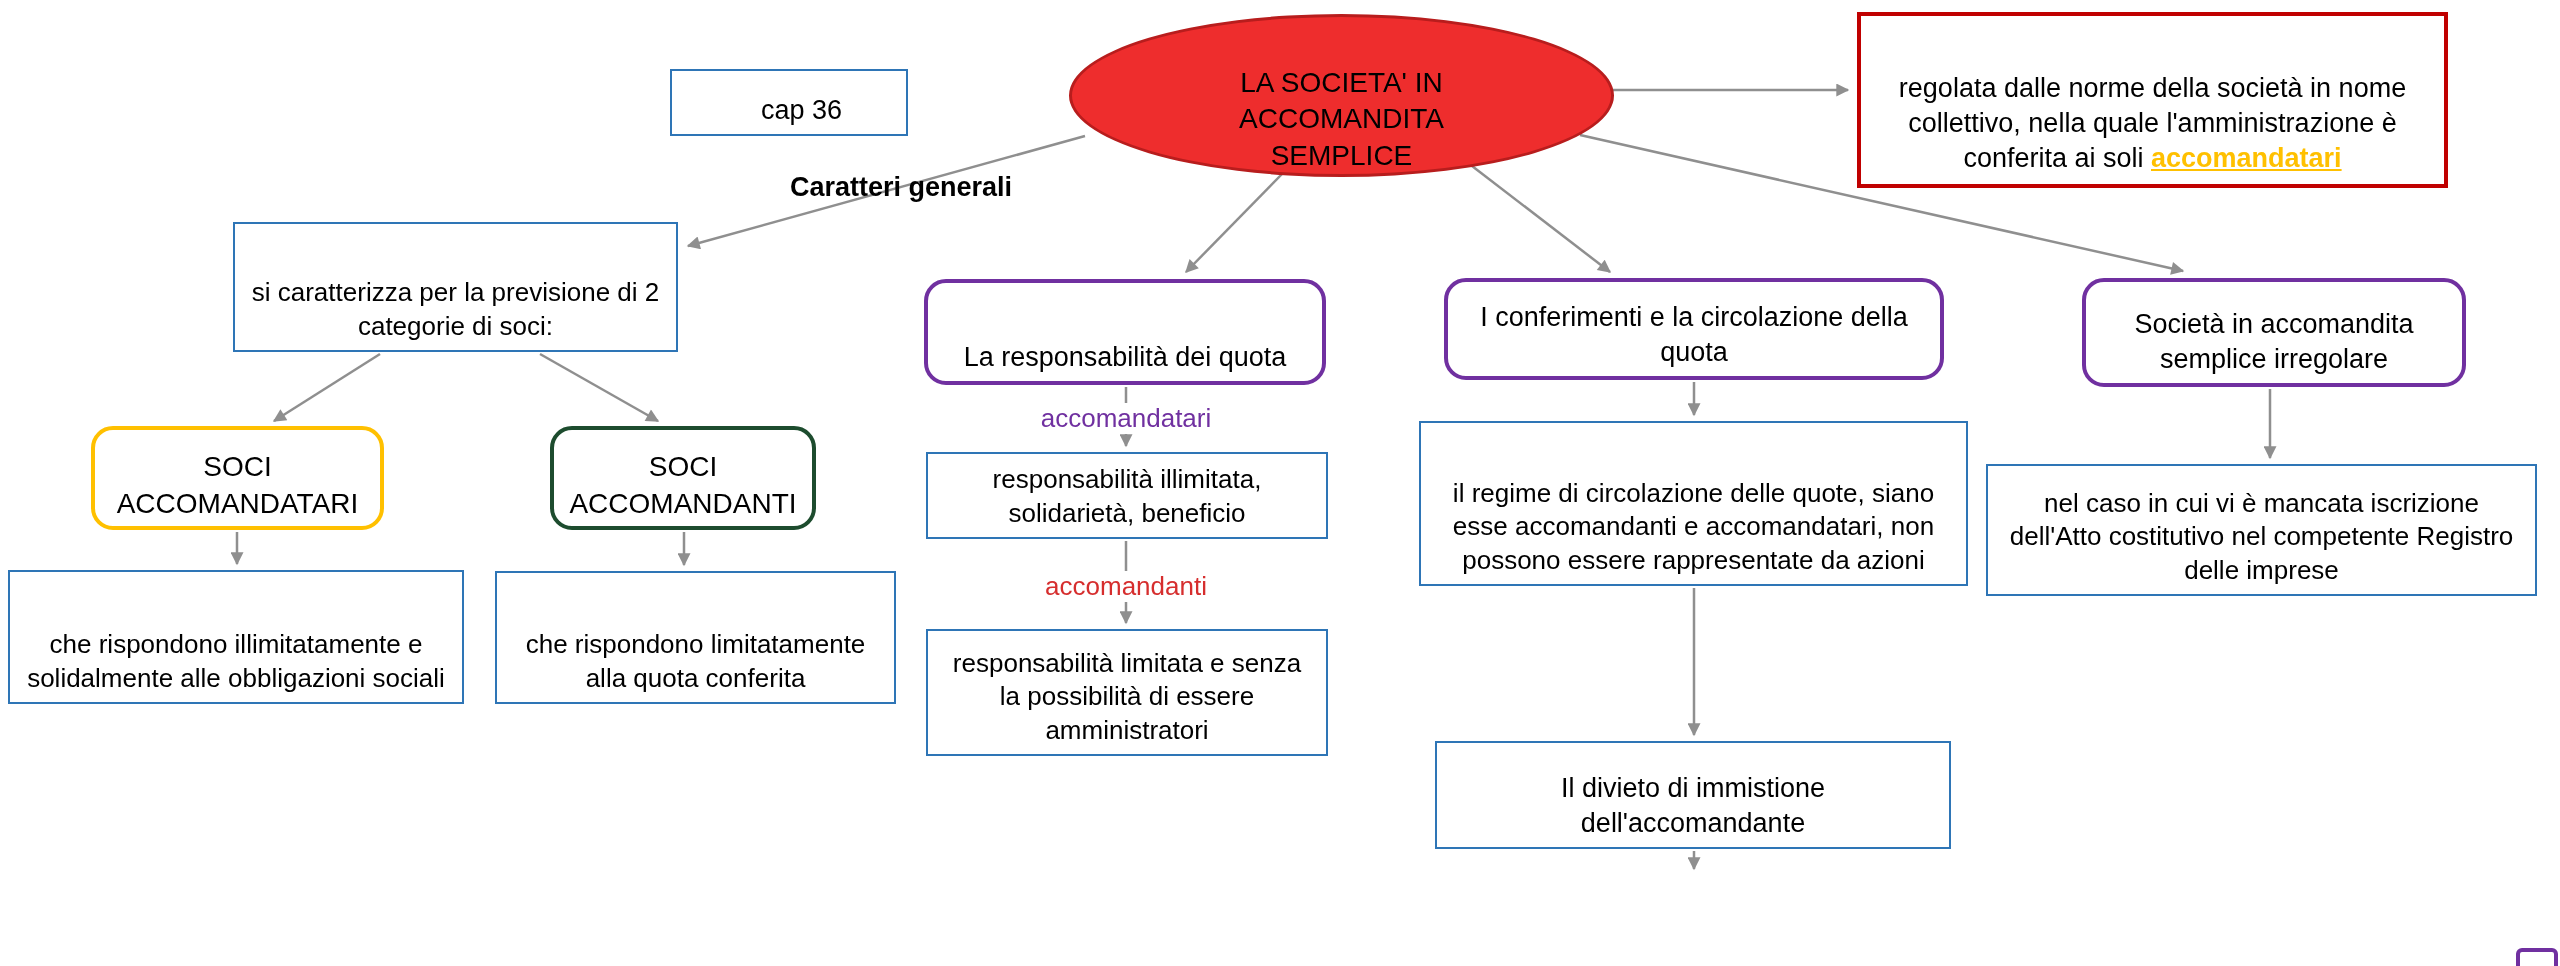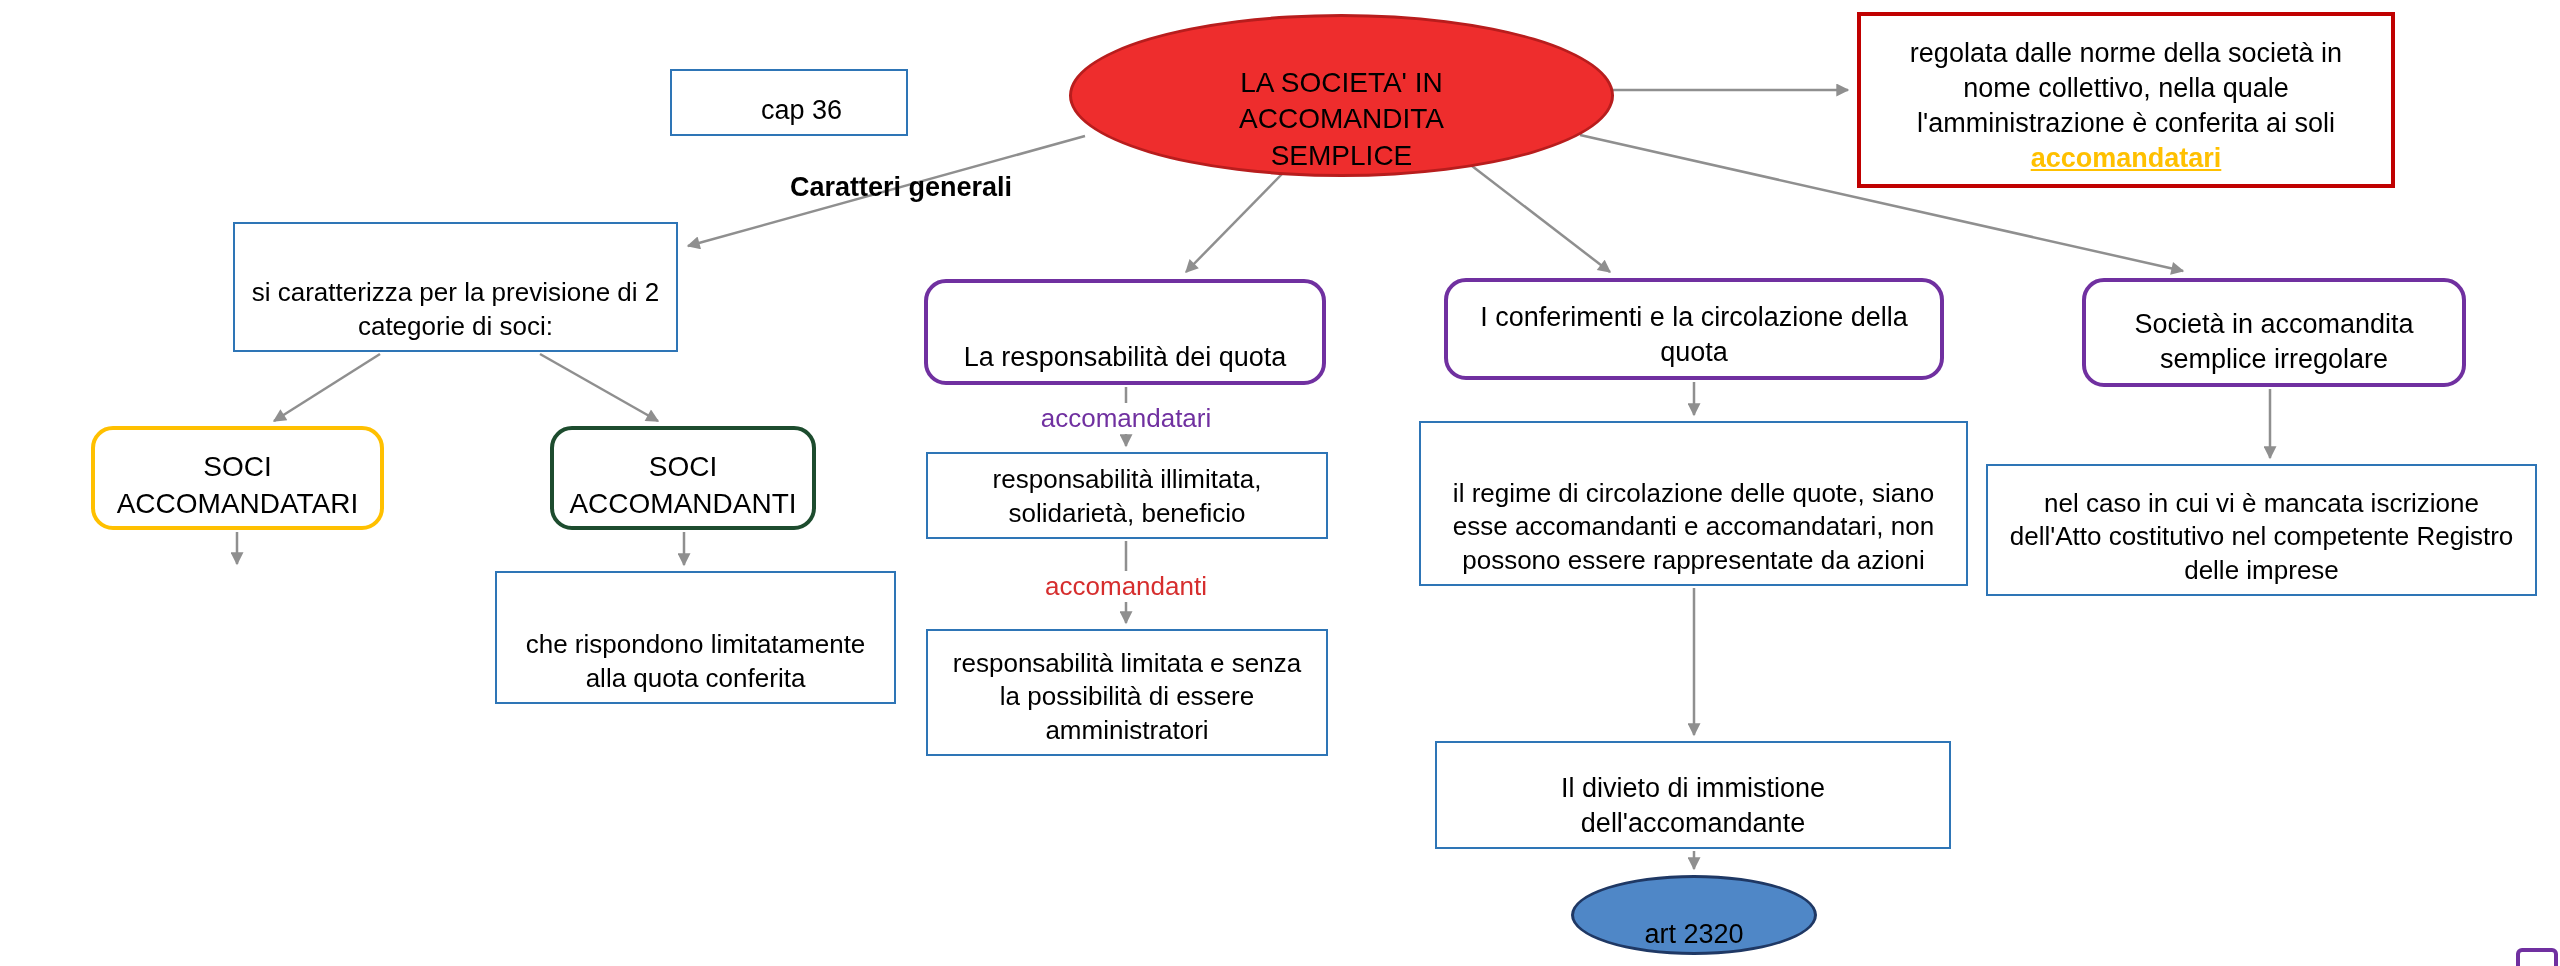--- a/index.html
+++ b/index.html
@@ -63,40 +63,43 @@
   </svg>
 
   <div class="node box" style="left:670px; top:69px; width:238px; height:67px; font-size:27px;padding-left:39px;">
     <span>cap 36</span>
   </div>
 
   <div class="node ellipse root-ellipse" style="left:1069px; top:14px; width:545px; height:163px;">
     <span style="max-width:320px;">LA SOCIETA' IN ACCOMANDITA SEMPLICE</span>
   </div>
 
-  <div class="node b-red" style="left:1857px; top:12px; width:538px; height:176px;">
+  <div class="node b-red" style="left:1857px; top:12px; width:591px; height:176px;">
     <div><span>regolata dalle norme della società in nome collettivo, nella quale l'amministrazione è conferita ai soli</span>
       <span class="gold">accomandatari</span>
     </div>
   </div>
 
   <div class="floating-label" style="left:786px; top:172px; width:230px; font-size:27px;font-weight:bold;">Caratteri generali</div>
 
   <div class="node box" style="left:233px; top:222px; width:445px; height:130px;">
     <span>si caratterizza per la previsione di 2 categorie di soci:</span>
   </div>
 
   <div class="node b-yellow" style="left:91px; top:426px; width:293px; height:104px;">
     <span>SOCI ACCOMANDATARI</span>
   </div>
 
   <div class="node b-green" style="left:550px; top:426px; width:266px; height:104px;">
     <span>SOCI ACCOMANDANTI</span>
   </div>
 
+  <div class="node box" style="left:8px; top:570px; width:456px; height:134px;">
+    <span>che rispondono illimitatamente e solidalmente alle obbligazioni sociali</span>
+  </div>
 
   <div class="node box" style="left:495px; top:571px; width:401px; height:133px;">
     <span>che rispondono limitatamente alla quota conferita</span>
   </div>
 
   <div class="node b-purple" style="left:924px; top:279px; width:402px; height:106px;">
     <span>La responsabilità dei quota</span>
   </div>
 
   <div class="floating-label on-arrow lab-purple" style="left:1030px; top:403px; width:192px;">accomandatari</div>
@@ -116,23 +119,20 @@
   </div>
 
   <div class="node box" style="left:1419px; top:421px; width:549px; height:165px;">
     <span>il regime di circolazione delle quote, siano esse accomandanti e accomandatari, non possono essere rappresentate da azioni</span>
   </div>
 
   <div class="node box" style="left:1435px; top:741px; width:516px; height:108px; font-size:27px;">
     <span style="max-width:420px;">Il divieto di immistione dell'accomandante</span>
   </div>
 
-  <div class="node ellipse art-ellipse" style="left:1571px; top:875px; width:246px; height:80px;">
-    <span>art 2320</span>
-  </div>
 
   <div class="node b-purple" style="left:2082px; top:278px; width:384px; height:109px;">
     <span>Società in accomandita semplice irregolare</span>
   </div>
 
   <div class="node box" style="left:1986px; top:464px; width:551px; height:132px;">
     <span>nel caso in cui vi è mancata iscrizione dell'Atto costitutivo nel competente Registro delle imprese</span>
   </div>
 
   <div class="cutoff" style="left:2516px; top:948px; width:42px; height:28px;"></div>

